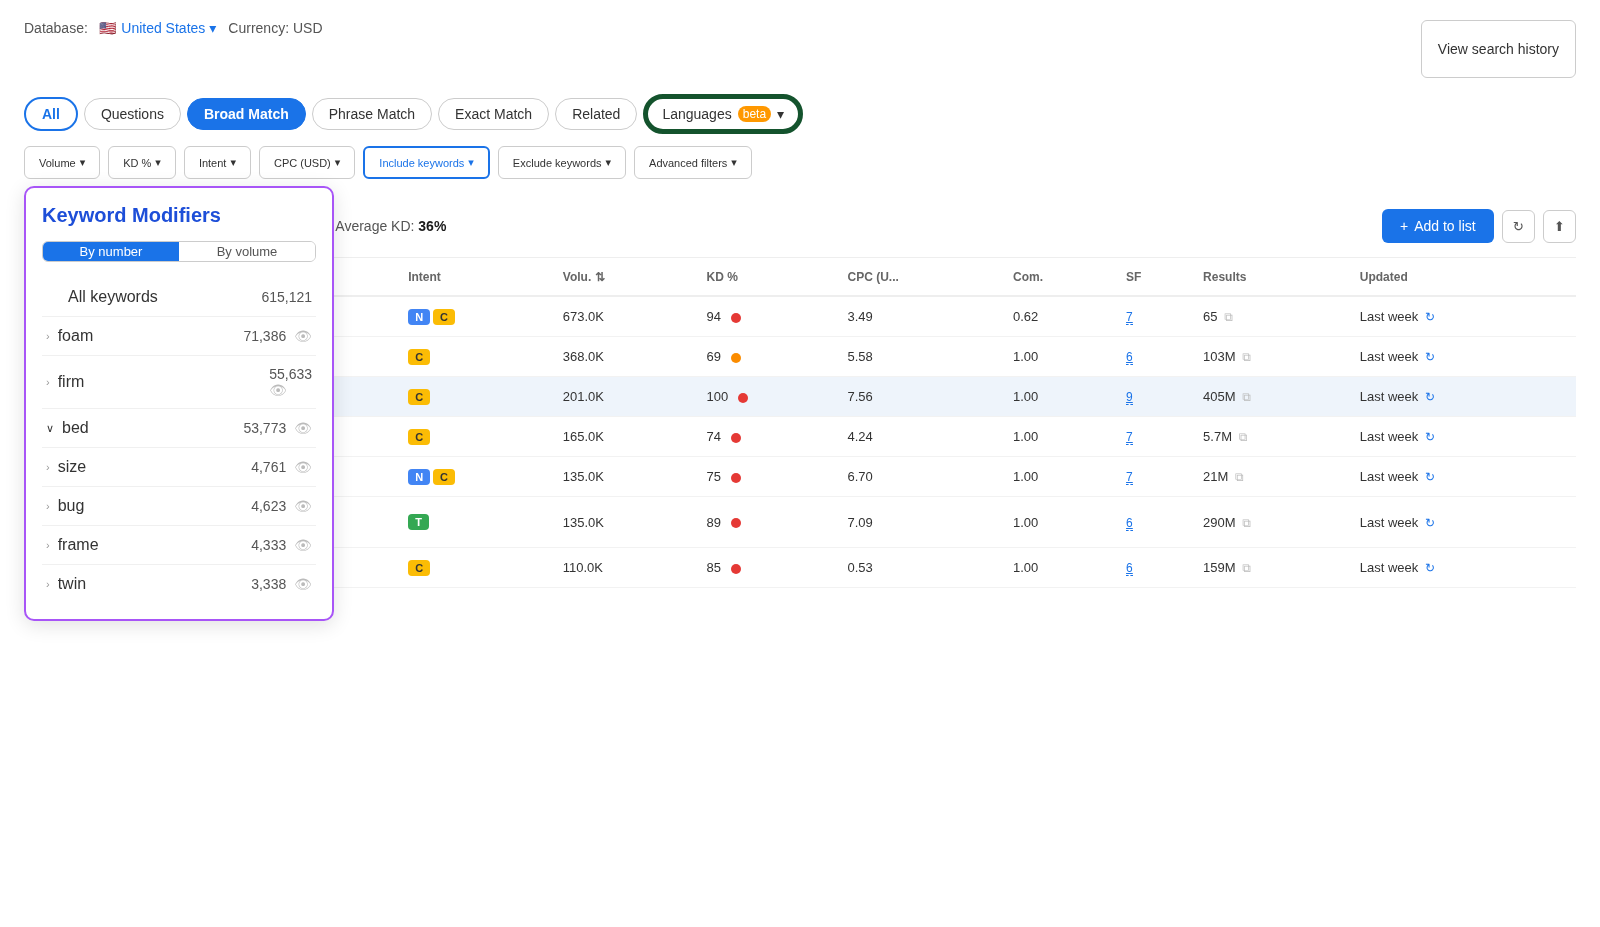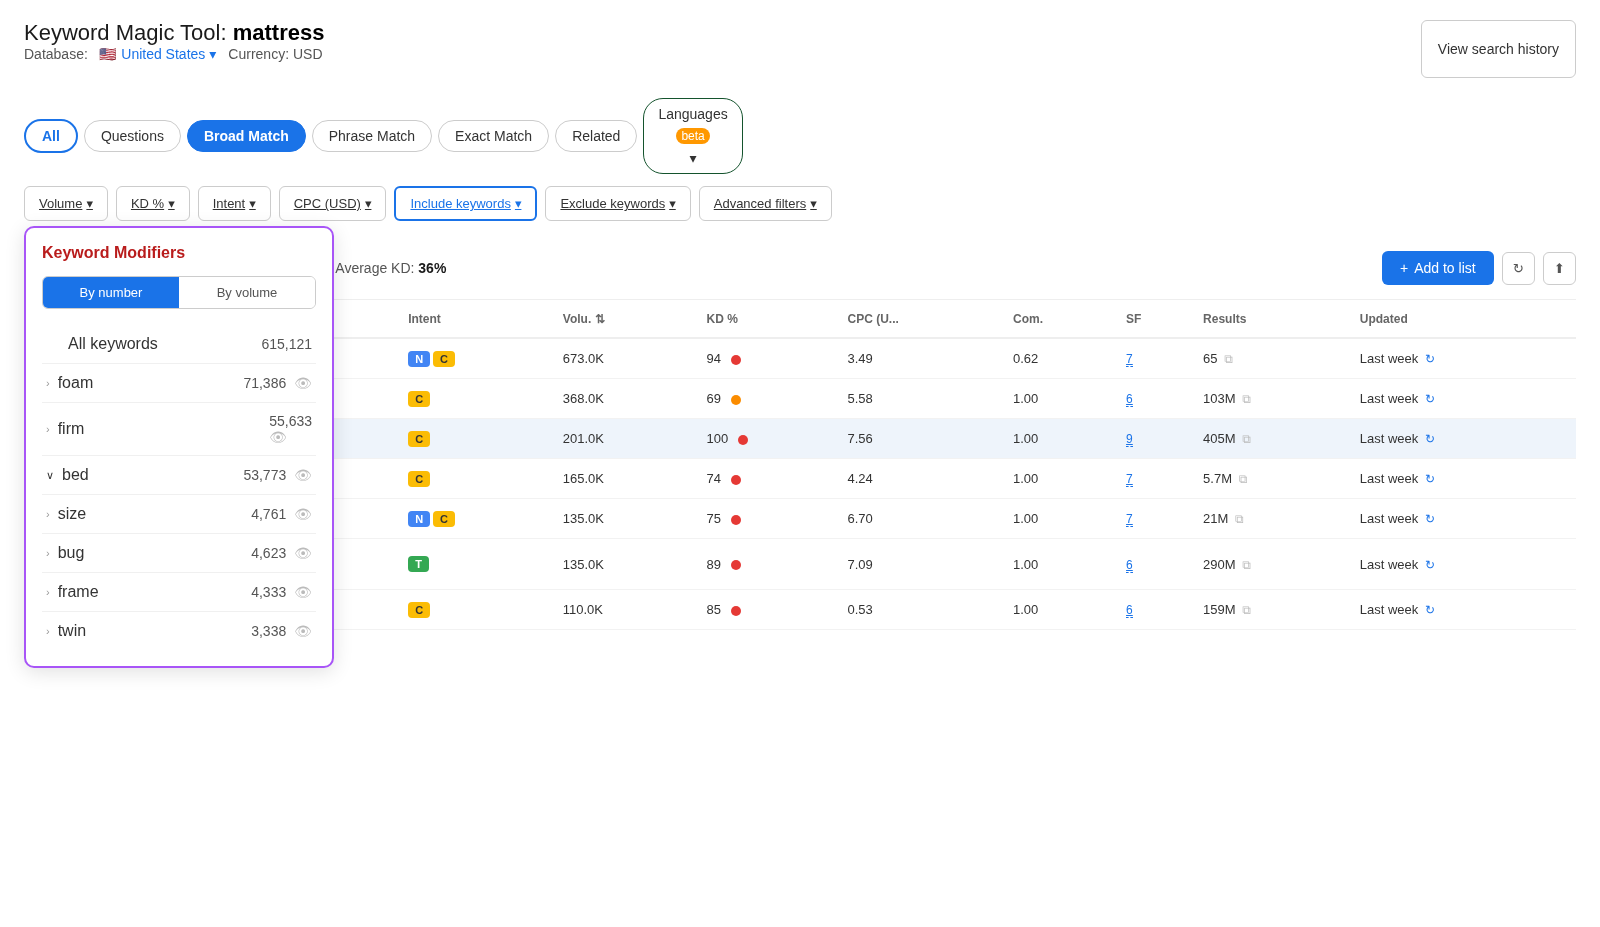--- a/index.html
+++ b/index.html
@@ -13,32 +13,32 @@
     .title strong { color: #000; }
     .view-history-btn { border: 1px solid #ccc; background: #fff; padding: 20px 16px; border-radius: 6px; cursor: pointer; font-size: 14px; color: #333; }
 
     .subtitle { font-size: 14px; color: #555; margin-bottom: 20px; display: flex; gap: 12px; align-items: center; }
     .db-link { color: #1a73e8; text-decoration: none; display: flex; align-items: center; gap: 4px; }
 
     .tabs { display: flex; gap: 6px; flex-wrap: wrap; margin-bottom: 12px; align-items: center; }
     .tab-btn { border: 1px solid #ccc; background: #fff; padding: 7px 16px; border-radius: 20px; cursor: pointer; font-size: 14px; color: #333; }
     .tab-btn.active { background: #1a73e8; color: #fff; border-color: #1a73e8; font-weight: 600; }
     .tab-btn.all { border: 2px solid #1a73e8; color: #1a73e8; font-weight: 600; }
-    .lang-btn { border: 1px solid #14532d; background: #fff; padding: 7px 14px; border-radius: 20px; cursor: pointer; font-size: 14px; color: #333; display: flex; align-items: center; gap: 6px; flex-direction: column; }
+    .lang-btn { border: 5px solid #14532d; background: #fff; padding: 7px 14px; border-radius: 20px; cursor: pointer; font-size: 14px; color: #333; display: flex; align-items: center; gap: 6px; }
     .beta-badge { background: #ff9800; color: #fff; font-size: 12px; padding: 1px 5px; border-radius: 8px; font-weight: 400; }
 
     .filters { display: flex; gap: 8px; flex-wrap: wrap; margin-bottom: 16px; position: relative; }
-    .filter-btn { border: 1px solid #ccc; background: #fff; padding: 8px 14px; border-radius: 6px; cursor: pointer; font-size: 13px; color: #333; display: flex; align-items: center; gap: 4px; text-decoration: underline; }
+    .filter-btn { border: 1px solid #ccc; background: #fff; padding: 8px 14px; border-radius: 6px; cursor: pointer; font-size: 11px; color: #333; display: flex; align-items: center; gap: 4px; }
     .filter-btn.highlighted { background: #fff; border: 2px solid #1a73e8; color: #1a73e8; }
 
     
     .keyword-modifiers { position: absolute; left: 0; top: 40px; background: #fff; border: 2px solid #a855f7; border-radius: 10px; padding: 16px; width: 310px; z-index: 100; box-shadow: 0 4px 20px rgba(0,0,0,0.12); }
-    .km-title { color: #b91c1c; font-size: 16px; font-weight: 700; margin-bottom: 14px; }
+    .km-title { color: #1d4ed8; font-size: 20px; font-weight: 700; margin-bottom: 14px; }
     .km-toggle { display: flex; gap: 0; margin-bottom: 16px; border: 1px solid #ccc; border-radius: 6px; overflow: hidden; }
-    .km-toggle-btn { flex: 1; padding: 8px 12px; border: none; background: #fff; cursor: pointer; font-size: 13px; font-weight: 500; color: #555; }
+    .km-toggle-btn { flex: 1; padding: 2px 12px; border: none; background: #fff; cursor: pointer; font-size: 13px; font-weight: 500; color: #555; }
     .km-toggle-btn.active { background: #1a73e8; color: #fff; }
     .km-list { display: flex; flex-direction: column; gap: 0; }
     .km-item { display: flex; align-items: center; justify-content: space-between; padding: 10px 4px; border-bottom: 1px solid #f0f0f0; }
     .km-item:last-child { border-bottom: none; }
     .km-item-left { display: flex; align-items: center; gap: 8px; }
     .km-chevron { color: #999; font-size: 11px; cursor: pointer; }
     .km-chevron.open { color: #333; }
     .km-label { font-size: 16px; color: #333; }
     .km-count { font-size: 14px; color: #555; }
     .km-eye { color: #bbb; font-size: 14px; cursor: pointer; }
@@ -86,24 +86,20 @@
     .keyword-cell-multi { display: flex; flex-direction: column; }
     .keyword-cell-multi .kw-link { display: block; }
   </style>
 </head>
 <body>
 
 <div class="page-container">
 
   <div class="header">
     <div>
-      <div class="title">
-        <span>Keyword Magic Tool:</span>
-        <strong>mattress</strong>
-      </div>
       <div class="subtitle">
         <span>Database:</span>
         <a class="db-link" href="#">
           <span>🇺🇸</span>
           <span>United States</span>
           <span>▾</span>
         </a>
         <span>Currency: USD</span>
       </div>
     </div>

